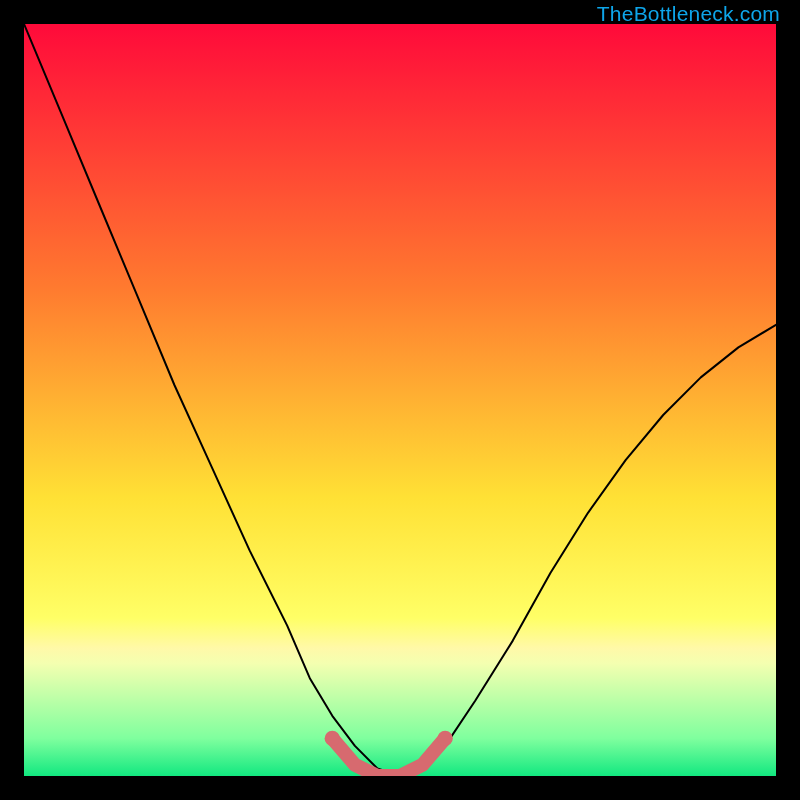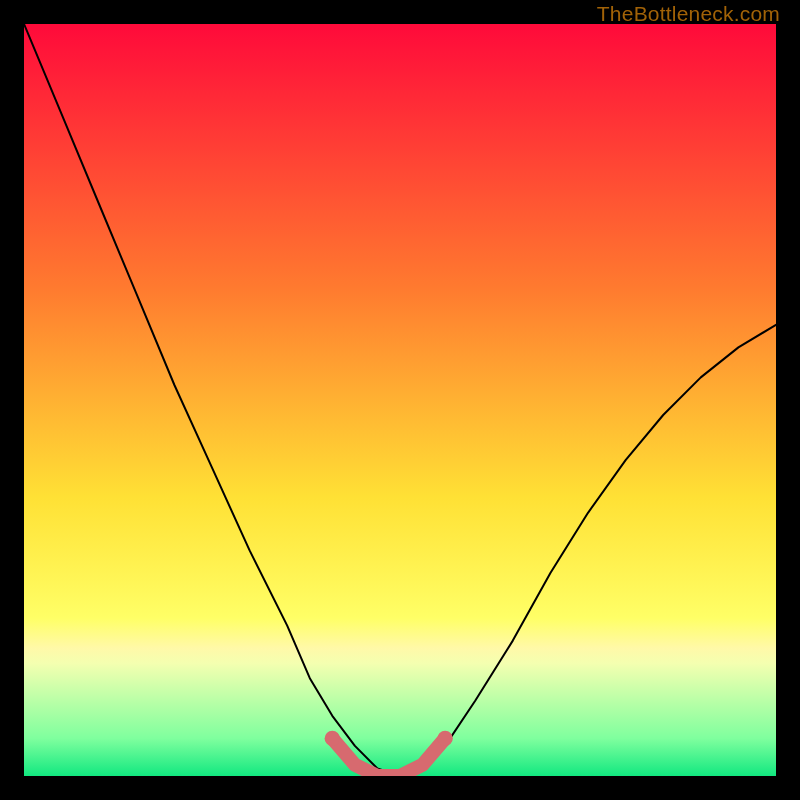--- a/index.html
+++ b/index.html
@@ -19,21 +19,21 @@
     position: relative;
   }
   .plot {
     position: absolute;
     inset: 0;
   }
   .watermark {
     position: absolute;
     top: -22px;
     right: -4px;
-    color: #a16207;
+    color: #0ea5e9;
     font-size: 21px;
     letter-spacing: 0.2px;
     font-weight: 400;
   }
 </style>
 </head>
 <body>
 
 <div class="frame">
   <div class="watermark">TheBottleneck.com</div>

